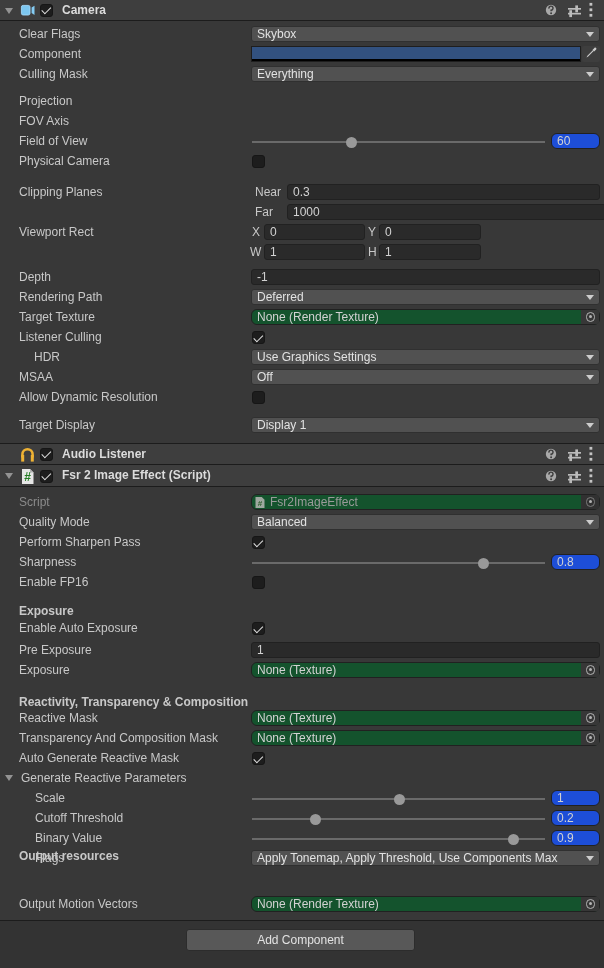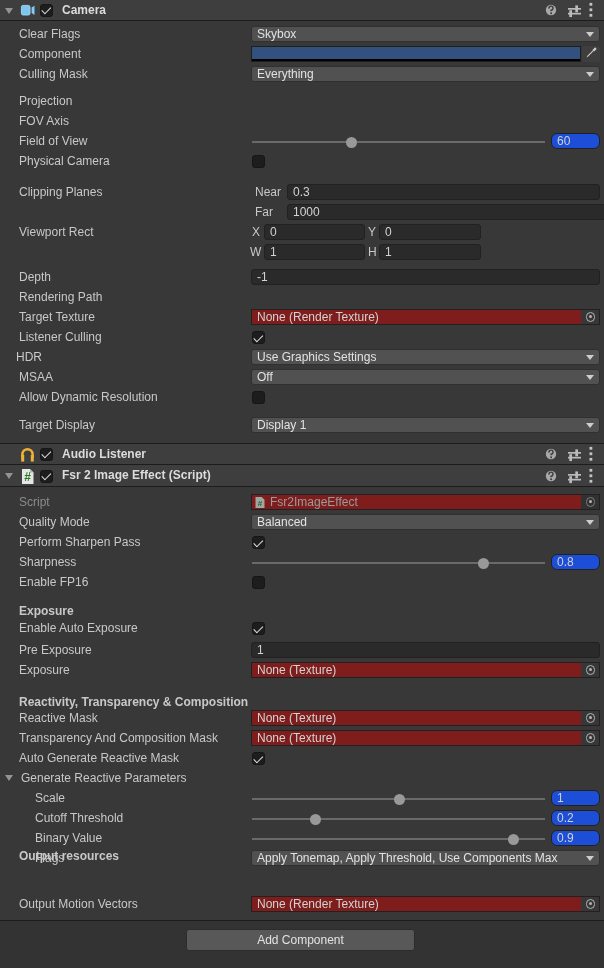--- a/index.html
+++ b/index.html
@@ -7,22 +7,22 @@
 .abs{position:absolute}
 .hdr{position:absolute;left:0;width:604px;height:20px;background:#3e3e3e}
 .htxt{position:absolute;font-weight:bold;color:#dcdcdc;font-size:12px;line-height:20px}
 .lbl{position:absolute;height:16px;line-height:16px;font-size:12px;color:#c8c8c8;white-space:nowrap}
 .dd{position:absolute;left:251px;width:349px;height:16px;background:#515151;border-radius:3px;
   box-sizing:border-box;border:1px solid #303030;color:#e2e2e2;line-height:14px;padding-left:5px;white-space:nowrap;overflow:hidden}
 .dd::after{content:"";position:absolute;right:5px;top:5px;width:0;height:0;
   border-left:4px solid transparent;border-right:4px solid transparent;border-top:5px solid #cdcdcd}
 .tf{position:absolute;background:#2a2a2a;border:1px solid #212121;border-radius:3px;height:16px;
   box-sizing:border-box;color:#d2d2d2;line-height:14px;padding-left:5px;white-space:nowrap}
-.obj{position:absolute;left:251px;width:349px;height:16px;background:#7f1d1d;border:1px solid #212121;
-  border-radius:0;box-sizing:border-box;color:#d2d2d2;line-height:14px;padding-left:5px;white-space:nowrap}
+.obj{position:absolute;left:251px;width:349px;height:16px;background:#14532d;border:1px solid #212121;
+  border-radius:6px;box-sizing:border-box;color:#d2d2d2;line-height:14px;padding-left:5px;white-space:nowrap}
 .objbtn{position:absolute;right:0;top:0;width:18px;height:14px;background:#373737;border-radius:0 2px 2px 0}
 .ring{position:absolute;right:4px;top:2.2px;width:9.4px;height:9.4px;border:1.2px solid #b4b4b4;border-radius:50%;box-sizing:border-box}
 .ring::after{content:"";position:absolute;left:2px;top:2px;width:3px;height:3px;background:#b4b4b4;border-radius:50%}
 .cb{position:absolute;width:13px;height:13px;background:#1d1d1d;border:1px solid #161616;border-radius:3px;box-sizing:border-box}
 .cb.on::after{content:"";position:absolute;left:0.8px;top:2.7px;width:7.6px;height:4.4px;
   border-left:1.9px solid #e4e4e4;border-bottom:1.9px solid #e4e4e4;transform:rotate(-45deg)}
 .track{position:absolute;left:252px;width:293px;height:2px;background:#6a6a6a}
 .thumb{position:absolute;width:11px;height:11px;border-radius:50%;background:#999999}
 .vbox{position:absolute;left:551px;width:49px;height:16px;background:#1d4ed8;border:1px solid #212121;
   border-radius:6px;box-sizing:border-box;color:#d2d2d2;line-height:14px;padding-left:5px}
@@ -83,27 +83,28 @@
 <div class="tf" style="left:264px;top:224px;width:101px">0</div>
 <div class="lbl" style="left:368px;top:224px">Y</div>
 <div class="tf" style="left:379px;top:224px;width:102px">0</div>
 <div class="lbl" style="left:250px;top:244px">W</div>
 <div class="tf" style="left:264px;top:244px;width:101px">1</div>
 <div class="lbl" style="left:368px;top:244px">H</div>
 <div class="tf" style="left:379px;top:244px;width:102px">1</div>
 <div class="lbl" style="left:19px;top:269px">Depth</div>
 <div class="tf" style="left:251px;top:269px;width:349px">-1</div>
 <div class="lbl" style="left:19px;top:289px">Rendering Path</div>
+<div class="dd" style="top:289px">Deferred</div>
 <div class="lbl" style="left:19px;top:309px">Target Texture</div>
 <div class="obj" style="top:309px">None (Render Texture)<div class="objbtn">
         <div class="ring"></div>
       </div></div>
 <div class="lbl" style="left:19px;top:329px">Listener Culling</div>
 <div class="cb on" style="left:252px;top:331px"></div>
-<div class="lbl" style="left:16px;top:349px">HDR</div>
+<div class="lbl" style="left:34px;top:349px">HDR</div>
 <div class="dd" style="top:349px">Use Graphics Settings</div>
 <div class="lbl" style="left:19px;top:369px">MSAA</div>
 <div class="dd" style="top:369px">Off</div>
 <div class="lbl" style="left:19px;top:389px">Allow Dynamic Resolution</div>
 <div class="cb" style="left:252px;top:391px"></div>
 <div class="lbl" style="left:19px;top:417px">Target Display</div>
 <div class="dd" style="top:417px">Display 1</div>
 <div class="div" style="top:443px"></div>
 <div class="hdr" style="top:444px"></div>
 <svg class="abs" style="left:20px;top:446px" width="15" height="16" viewBox="0 0 15 16">

